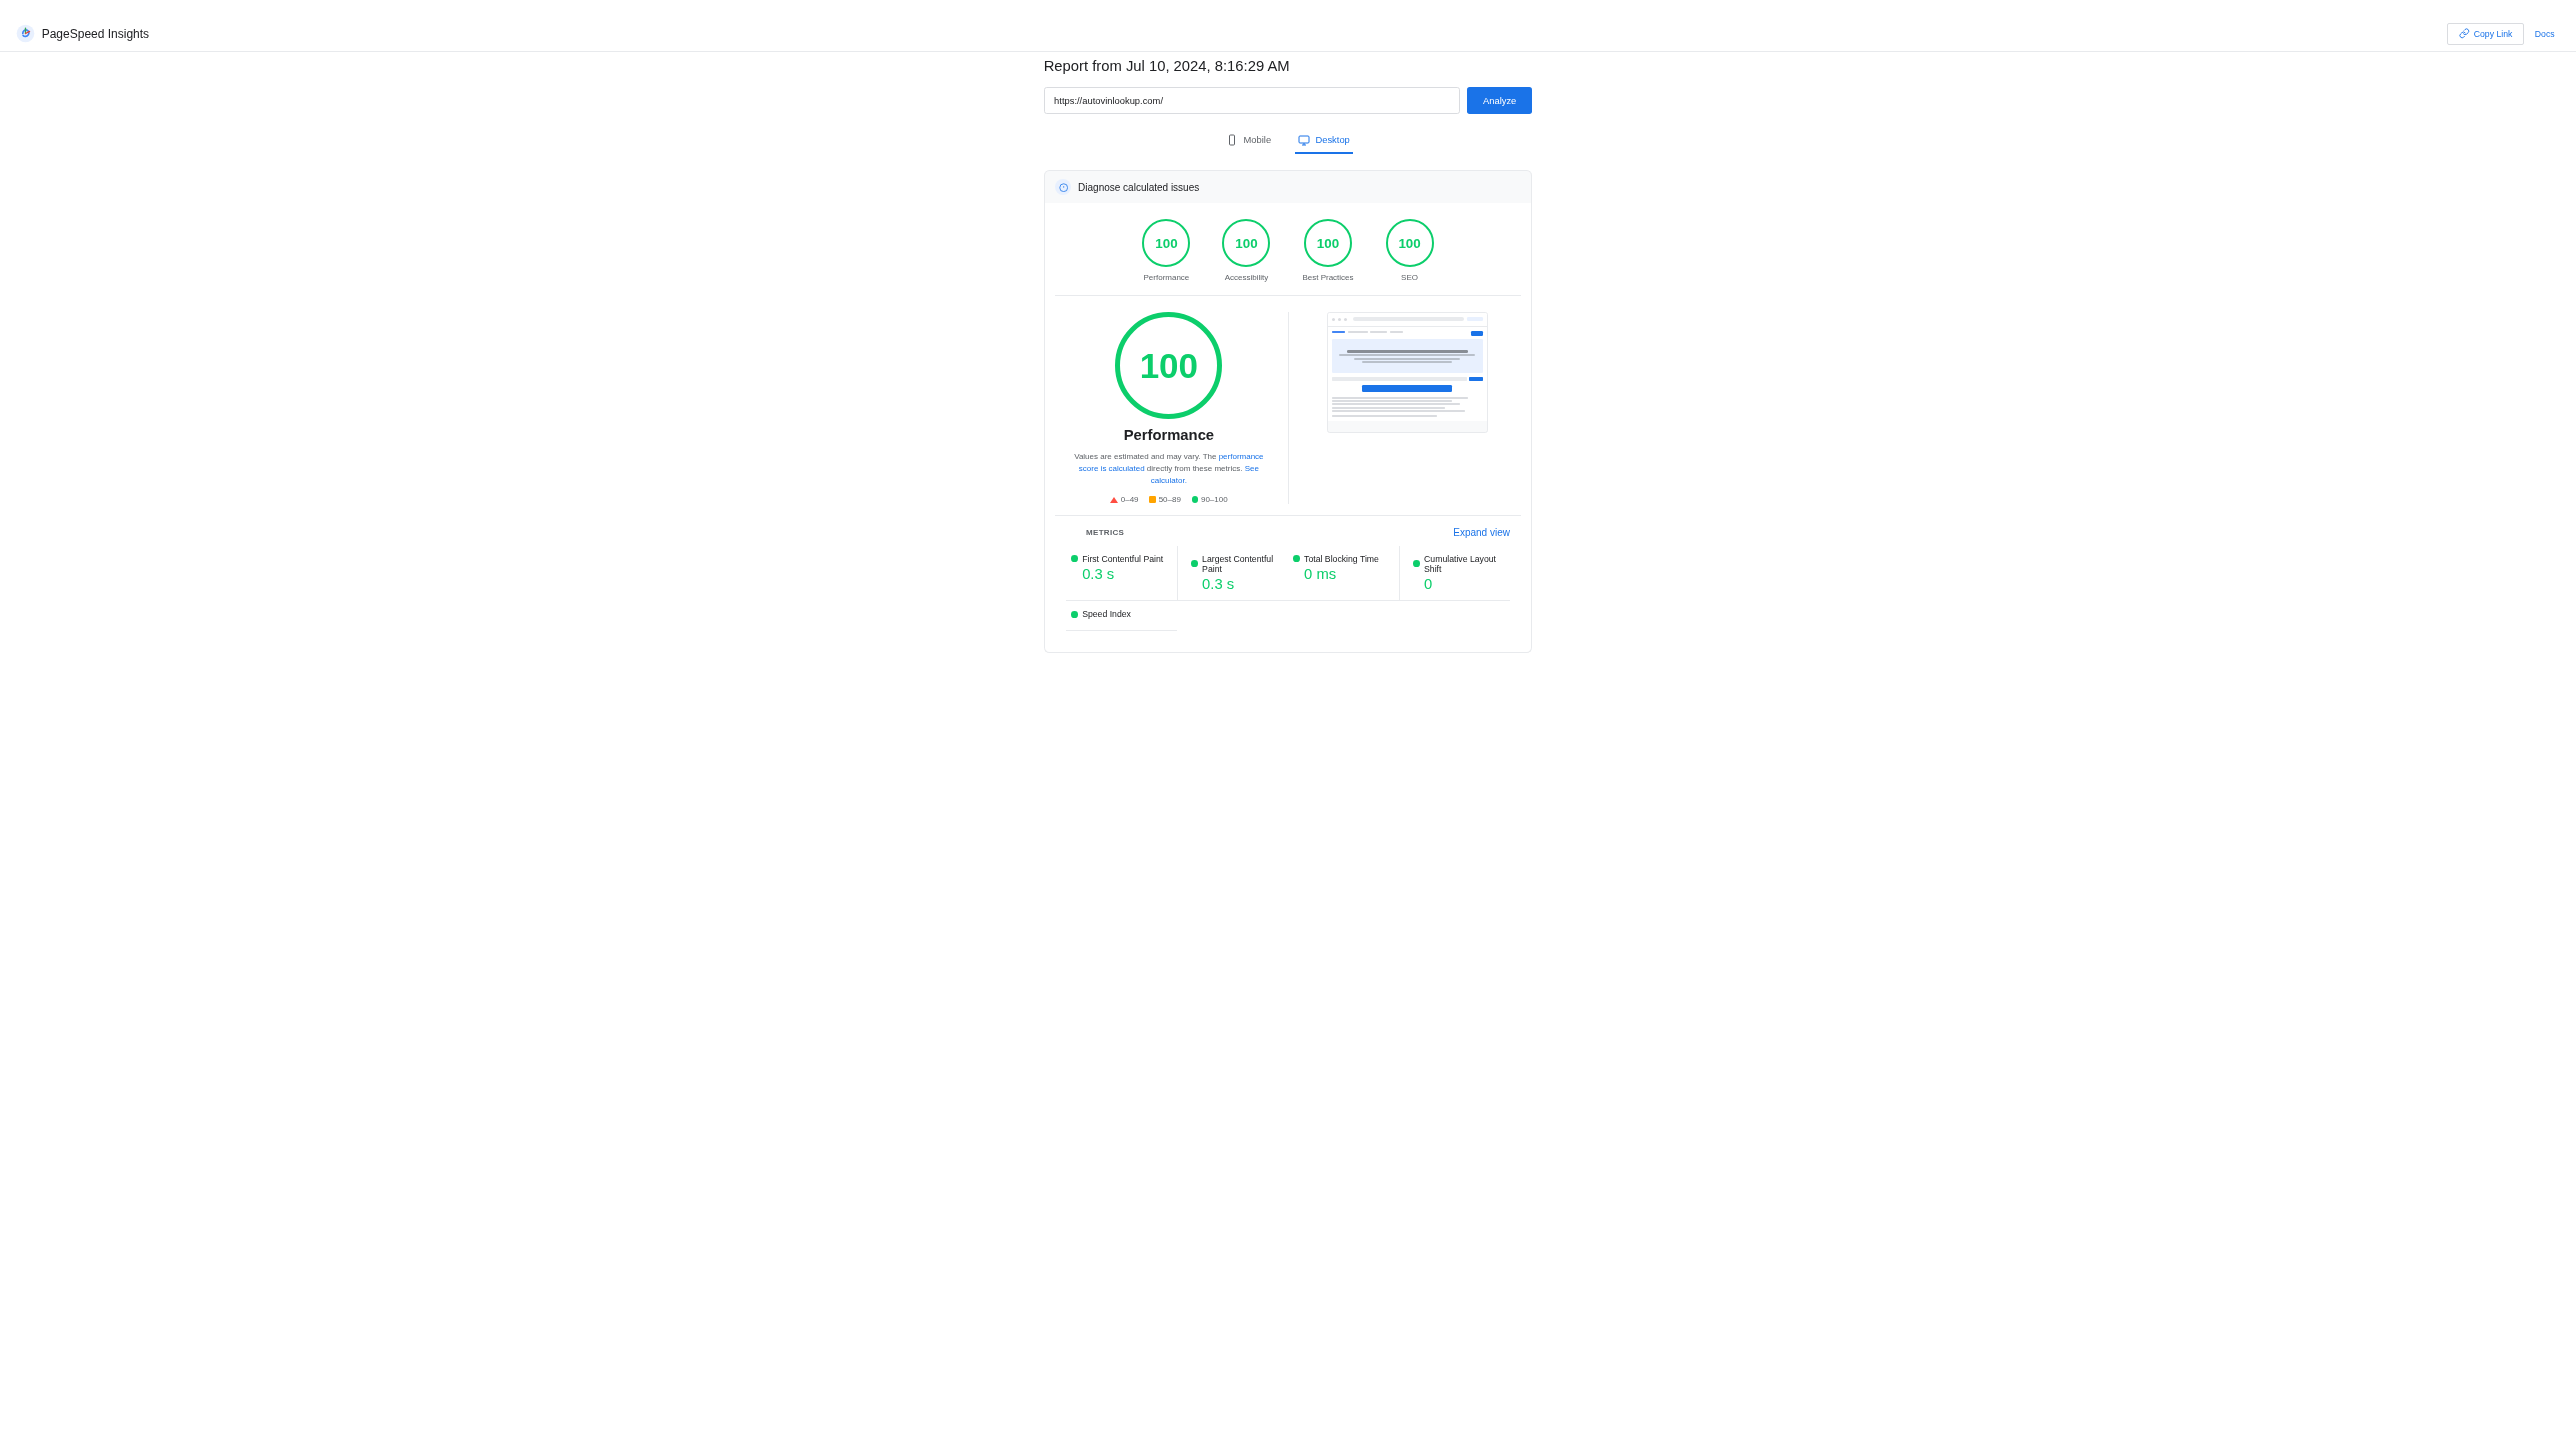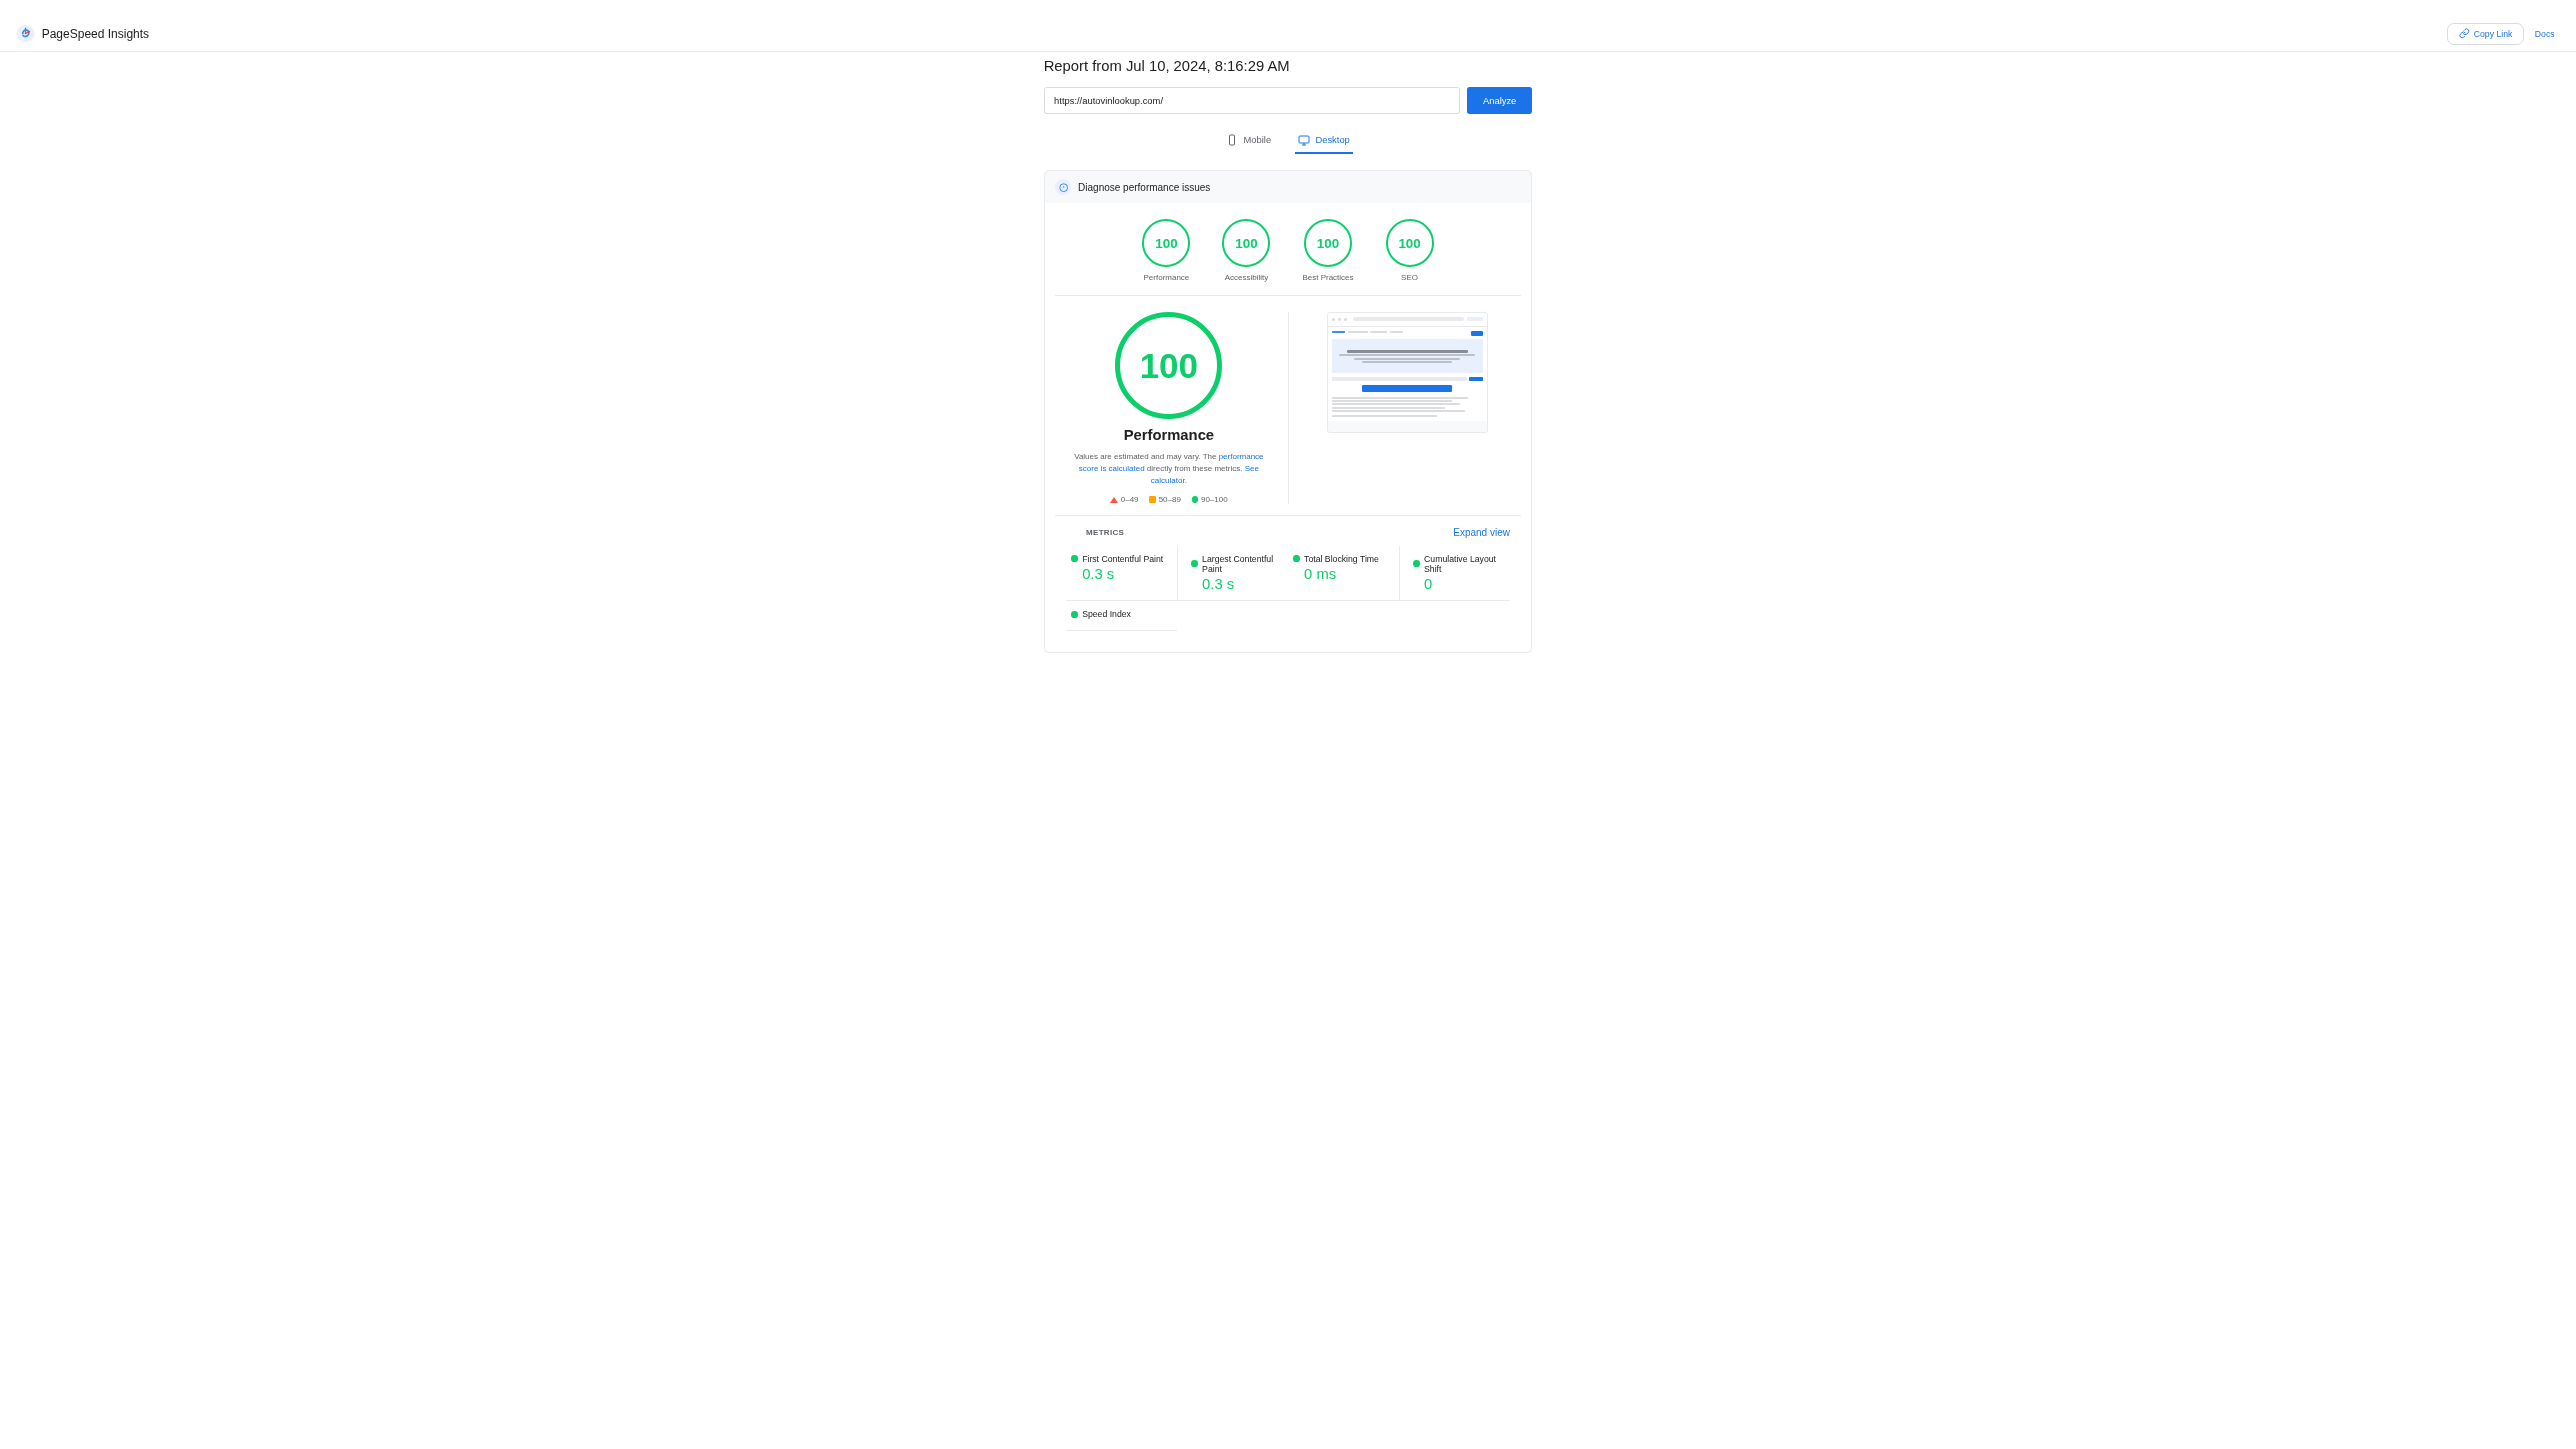--- a/index.html
+++ b/index.html
@@ -39,21 +39,21 @@
     .header-actions {
       display: flex;
       align-items: center;
       gap: 5.4px;
     }
     .btn-copy-link {
       display: flex;
       align-items: center;
       gap: 4px;
       border: 0.7px solid #dadce0;
-      border-radius: 7px;
+      border-radius: 2px;
       padding: 4.7px 10.7px;
       font-size: 8.7px;
       color: #1a73e8;
       background: #fff;
       cursor: pointer;
       font-weight: 500;
     }
     .btn-docs {
       border: none;
       background: none;
@@ -473,21 +473,21 @@
 
 
   <div class="section-header" style="margin-bottom:0; border-radius: 5.4px 5.4px 0 0; border-bottom: none;">
     <div class="section-header-icon">
       <svg width="9.4" height="9.4" viewBox="0 0 24 24" fill="none" stroke="#1a73e8" stroke-width="2">
         <circle cx="12" cy="12" r="10"></circle>
         <line x1="12" y1="8" x2="12" y2="12"></line>
         <line x1="12" y1="16" x2="12" y2="16"></line>
       </svg>
     </div>
-    <span class="section-header-title">Diagnose performance issues</span>
+    <span class="section-header-title">Diagnose calculated issues</span>
   </div>
 
   <div class="scores-card" style="border-radius: 0 0 5.4px 5.4px; border-top: none;">
 
     <div class="scores-row">
       <div class="score-item">
         <div class="score-circle">
           <span>100</span>
         </div>
         <span class="score-label">Performance</span>

